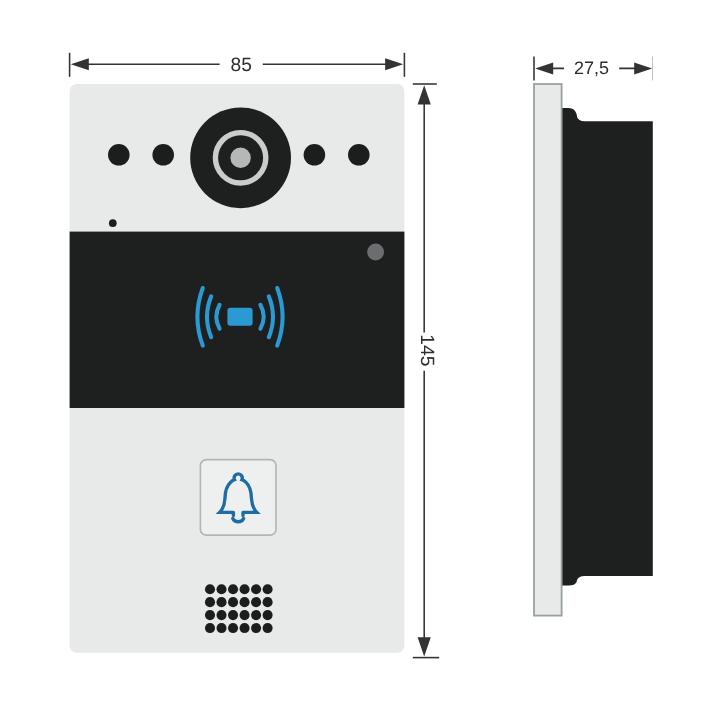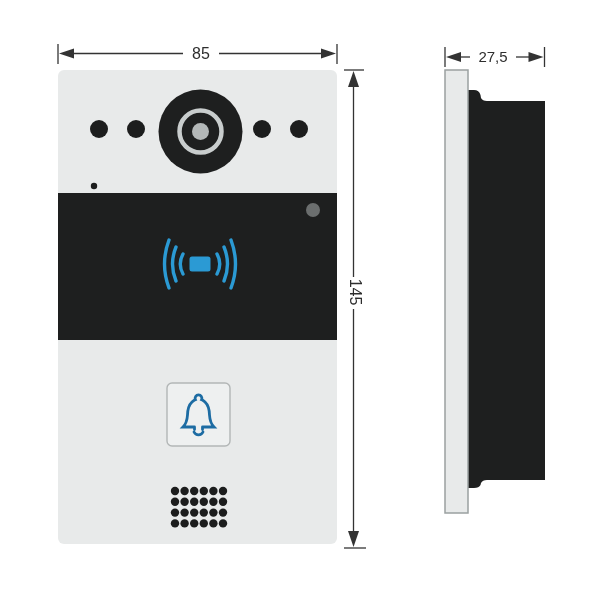--- a/index.html
+++ b/index.html
@@ -1,18 +1,18 @@
 <!DOCTYPE html>
 <html style="--bg: #ffffff; --body: #e8eaea; --panel: #1e1f1f; --dark-dot: #1c1d1d; --accent: #2b9ad4; --bell-blue: #1d6ca3; --ring-gray: #c9cdcd; --lens-dot: #b4b8b8; --sensor-gray: #6b6e6e; --button-fill: #eef0f0; --button-border: #b2b6b6; --plate-border: #9aa0a0; --line: #333333; --text: #2e2e2e;"><head>
 <meta charset="utf-8">
 <style>
   html, body { margin: 0; padding: 0; background: #ffffff; }
   .canvas {
     position: relative;
-    width: 600px;
+    width: 544px;
     height: 600px;
     background: var(--bg, #ffffff);
     font-family: "Liberation Sans", sans-serif;
     overflow: hidden;
   }
   svg { display: block; }
 
   
   .fill-body    { fill: var(--body); }
   .fill-panel   { fill: var(--panel); }

